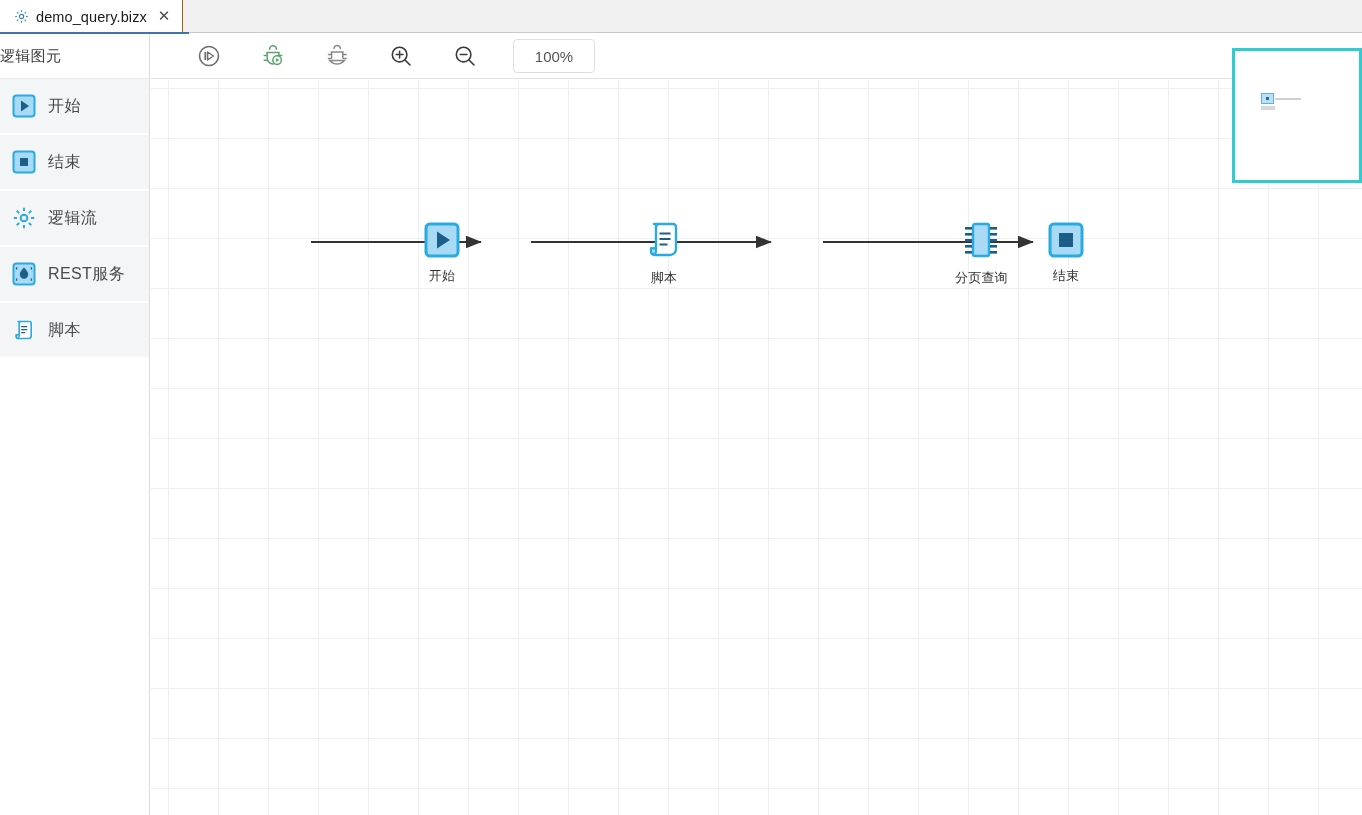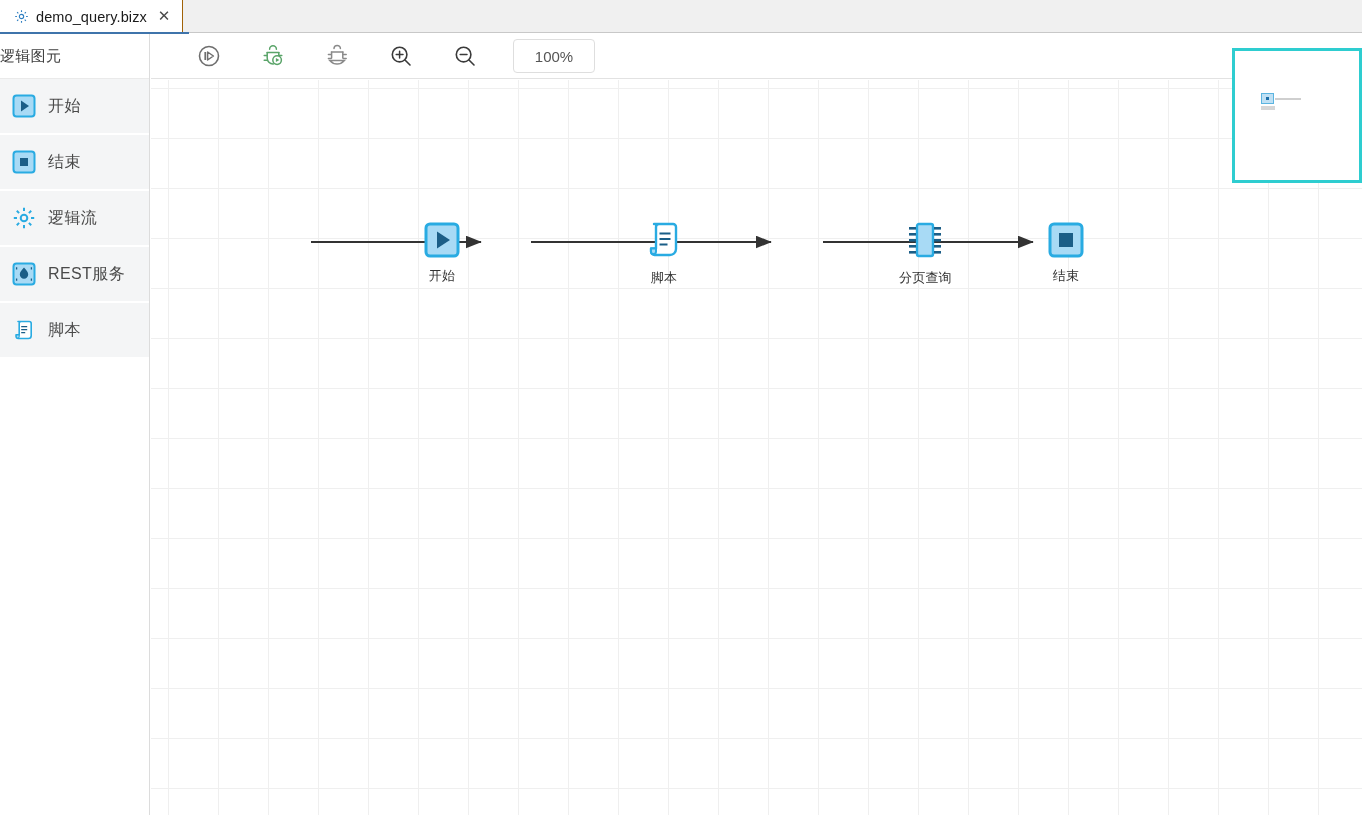--- a/index.html
+++ b/index.html
@@ -353,21 +353,21 @@
         <path d="M10 4h19a3 3 0 0 1 3 3v22a6 6 0 0 1-6 6H10.5a3.5 3.5 0 0 1-3.5-3.5v-3h5V7a3 3 0 0 1 3-3z" fill="#ffffff" stroke="#29abe2" stroke-width="2.4" stroke-linejoin="round"></path>
         <g stroke="#1b5e87" stroke-width="2">
           <path d="M15.5 13.5h11M15.5 19h11M15.5 24.5h8"></path>
         </g>
         <path d="M7 28.5h5v3a2.5 2.5 0 1 1-5 0z" fill="#a8daf5" stroke="#29abe2" stroke-width="2" stroke-linejoin="round"></path>
       </svg>
     </span>
     <span class="node-label">脚本</span>
   </div>
 
-  <div class="node" style="left:748px; top:140px;font-family:Liberation Serif, serif;">
+  <div class="node" style="left:804px; top:140px;font-family:Liberation Serif, serif;">
     <span class="node-ico">
       <svg viewBox="0 0 44 40" width="44" height="40">
         <rect x="14" y="4" width="16" height="32" rx="2" fill="#a8daf5" stroke="#29abe2" stroke-width="2.4"></rect>
         <g fill="#1b5e87">
           <rect x="6" y="7" width="7" height="2.6"></rect>
             <rect x="6" y="13" width="7" height="2.6"></rect>
           <rect x="6" y="19" width="7" height="2.6"></rect>
             <rect x="6" y="25" width="7" height="2.6"></rect>
           <rect x="6" y="31" width="7" height="2.6"></rect>
           <rect x="31" y="7" width="7" height="2.6"></rect>

